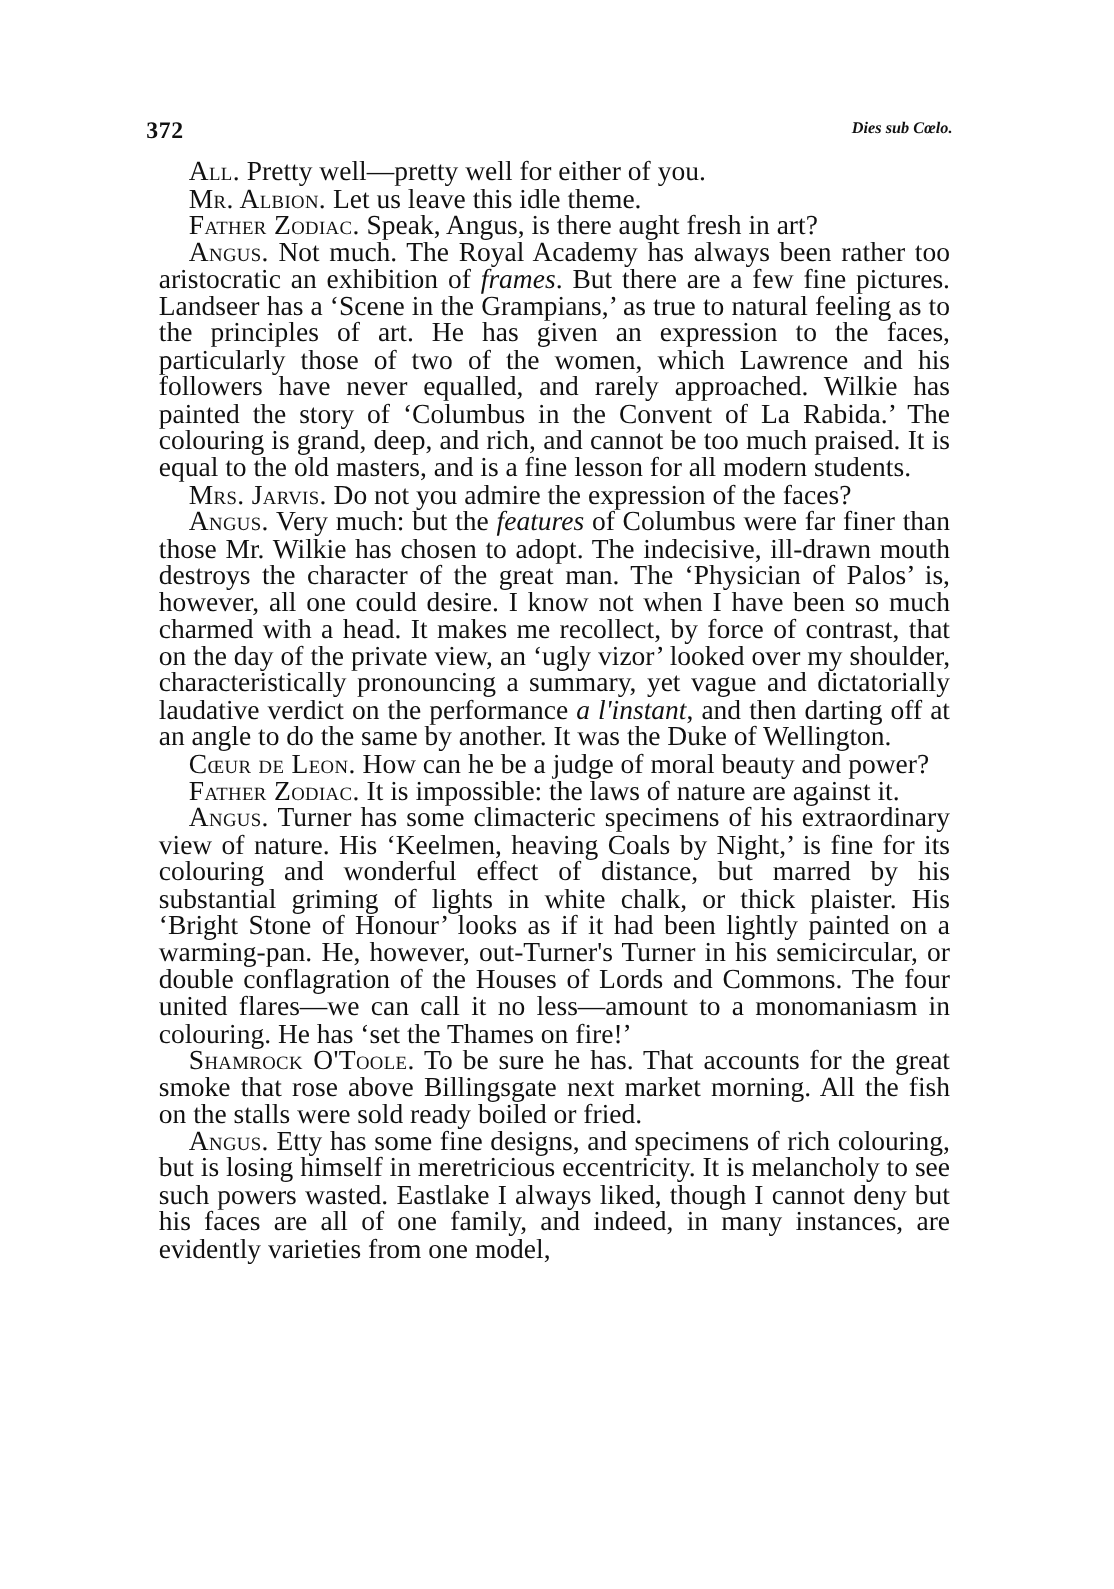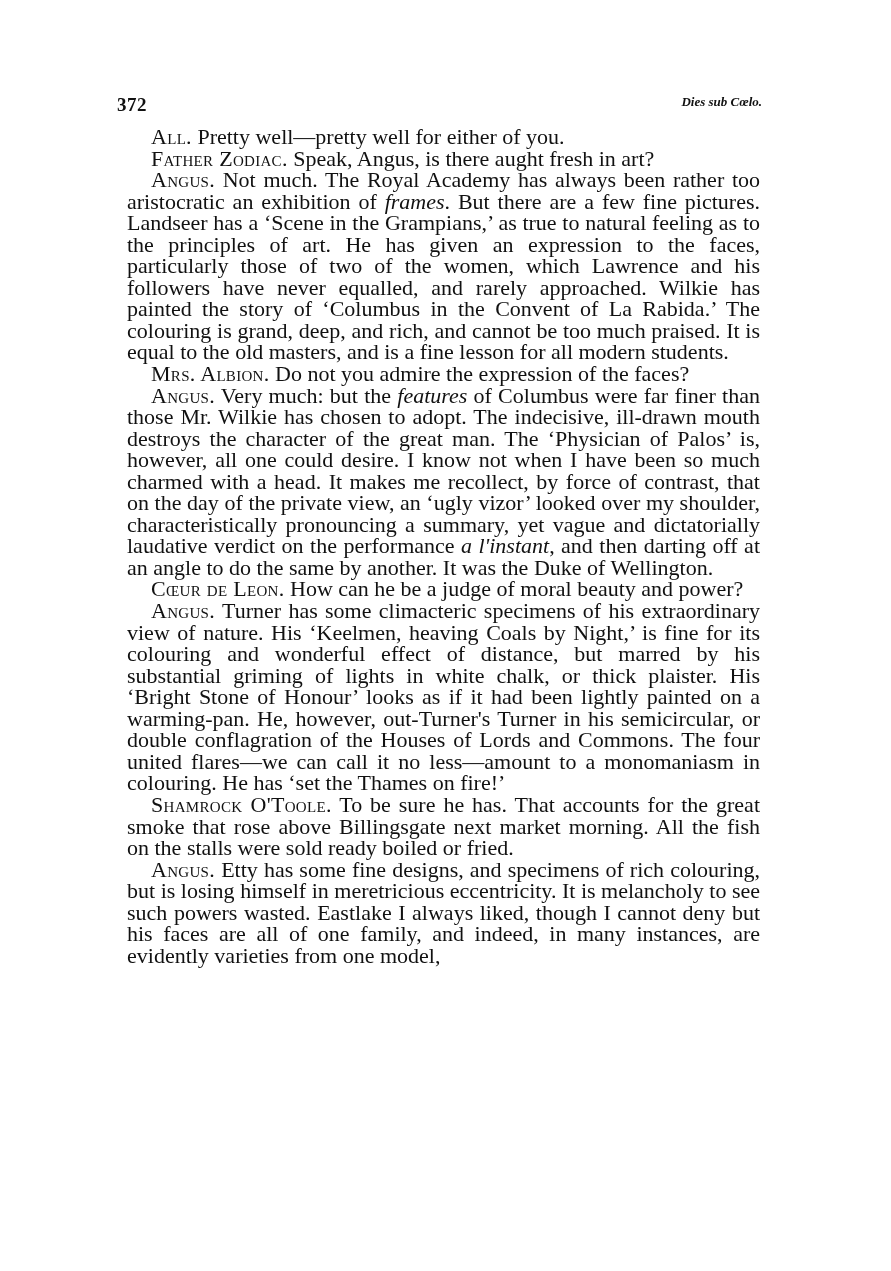--- a/index.html
+++ b/index.html
@@ -31,22 +31,24 @@
 <body>
 
 <div class="page">
   <div class="running-head">
     <span class="page-number">372</span>
     <div class="running-title">Dies sub Cœlo.</div>
   </div>
 
   <div class="body-text" id="body-text">
       <p class="para"><span class="speaker">All.</span><span> Pretty well—pretty well for either of you.</span></p>
+      <p class="para"><span class="speaker">Mr. Albion.</span><span> Let us leave this idle theme.</span></p>
       <p class="para"><span class="speaker">Father Zodiac.</span><span> Speak, Angus, is there aught fresh in art?</span></p>
       <p class="para"><span class="speaker">Angus.</span><span> Not much. The Royal Academy has always been rather too aristocratic an exhibition of </span><em>frames</em><span>. But there are a few fine pictures. Landseer has a ‘Scene in the Grampians,’ as true to natural feeling as to the principles of art. He has given an expression to the faces, particularly those of two of the women, which Lawrence and his followers have never equalled, and rarely approached. Wilkie has painted the story of ‘Columbus in the Convent of La Rabida.’ The colouring is grand, deep, and rich, and cannot be too much praised. It is equal to the old masters, and is a fine lesson for all modern students.</span></p>
-      <p class="para"><span class="speaker">Mrs. Albion.</span><span> Do not you admire the expression of the faces?</span></p>
+      <p class="para"><span class="speaker">Mrs. Jarvis.</span><span> Do not you admire the expression of the faces?</span></p>
       <p class="para"><span class="speaker">Angus.</span><span> Very much: but the </span><em>features</em><span> of Columbus were far finer than those Mr. Wilkie has chosen to adopt. The indecisive, ill-drawn mouth destroys the character of the great man. The ‘Physician of Palos’ is, however, all one could desire. I know not when I have been so much charmed with a head. It makes me recollect, by force of contrast, that on the day of the private view, an ‘ugly vizor’ looked over my shoulder, characteristically pronouncing a summary, yet vague and dictatorially laudative verdict on the performance </span><em>a l'instant</em><span>, and then darting off at an angle to do the same by another. It was the Duke of Wellington.</span></p>
       <p class="para"><span class="speaker">Cœur de Leon.</span><span> How can he be a judge of moral beauty and power?</span></p>
+      <p class="para"><span class="speaker">Father Zodiac.</span><span> It is impossible: the laws of nature are against it.</span></p>
       <p class="para"><span class="speaker">Angus.</span><span> Turner has some climacteric specimens of his extraordinary view of nature. His ‘Keelmen, heaving Coals by Night,’ is fine for its colouring and wonderful effect of distance, but marred by his substantial griming of lights in white chalk, or thick plaister. His ‘Bright Stone of Honour’ looks as if it had been lightly painted on a warming-pan. He, however, out-Turner's Turner in his semicircular, or double conflagration of the Houses of Lords and Commons. The four united flares—we can call it no less—amount to a monomaniasm in colouring. He has ‘set the Thames on fire!’</span></p>
       <p class="para"><span class="speaker">Shamrock O'Toole.</span><span> To be sure he has. That accounts for the great smoke that rose above Billingsgate next market morning. All the fish on the stalls were sold ready boiled or fried.</span></p>
       <p class="para"><span class="speaker">Angus.</span><span> Etty has some fine designs, and specimens of rich colouring, but is losing himself in meretricious eccentricity. It is melancholy to see such powers wasted. Eastlake I always liked, though I cannot deny but his faces are all of one family, and indeed, in many instances, are evidently varieties from one model,</span></p>
     </div>
 </div>
 
 </body></html>

